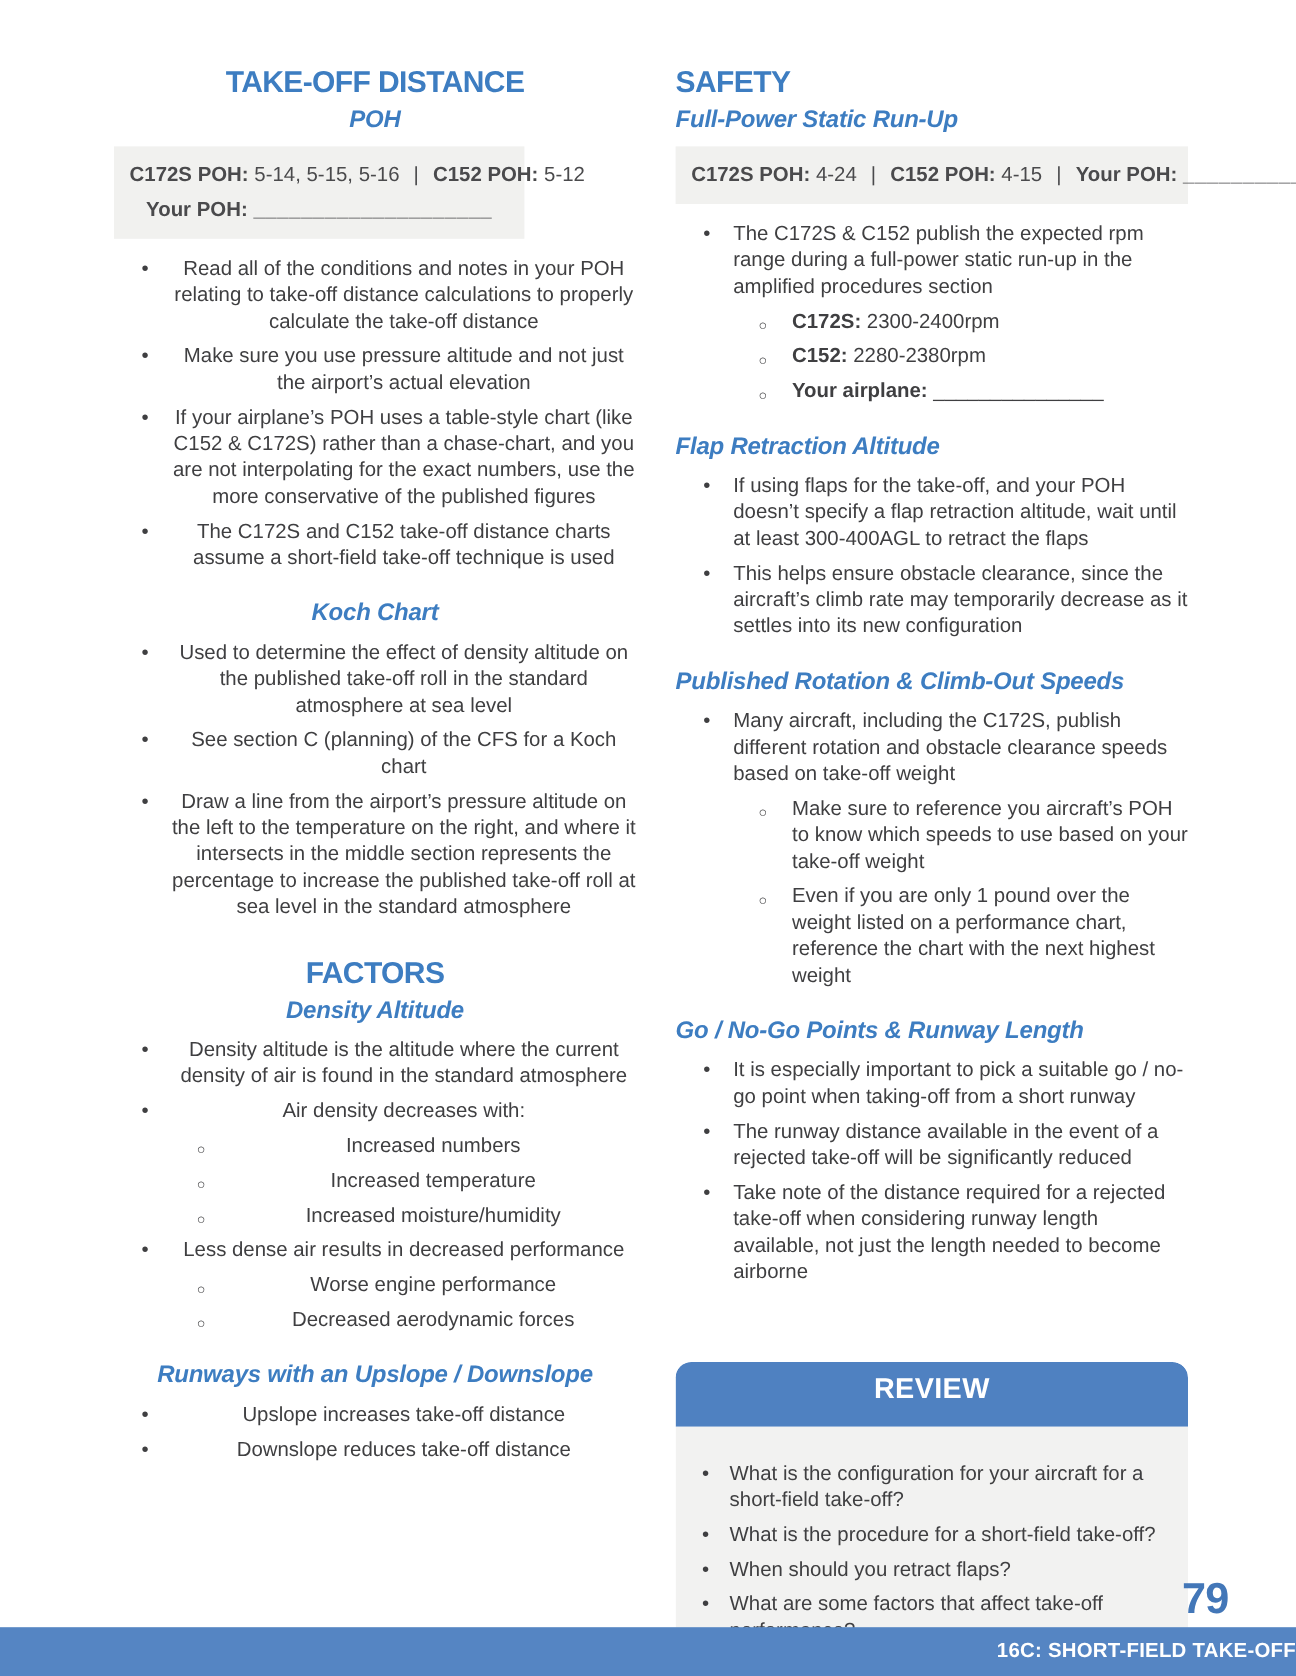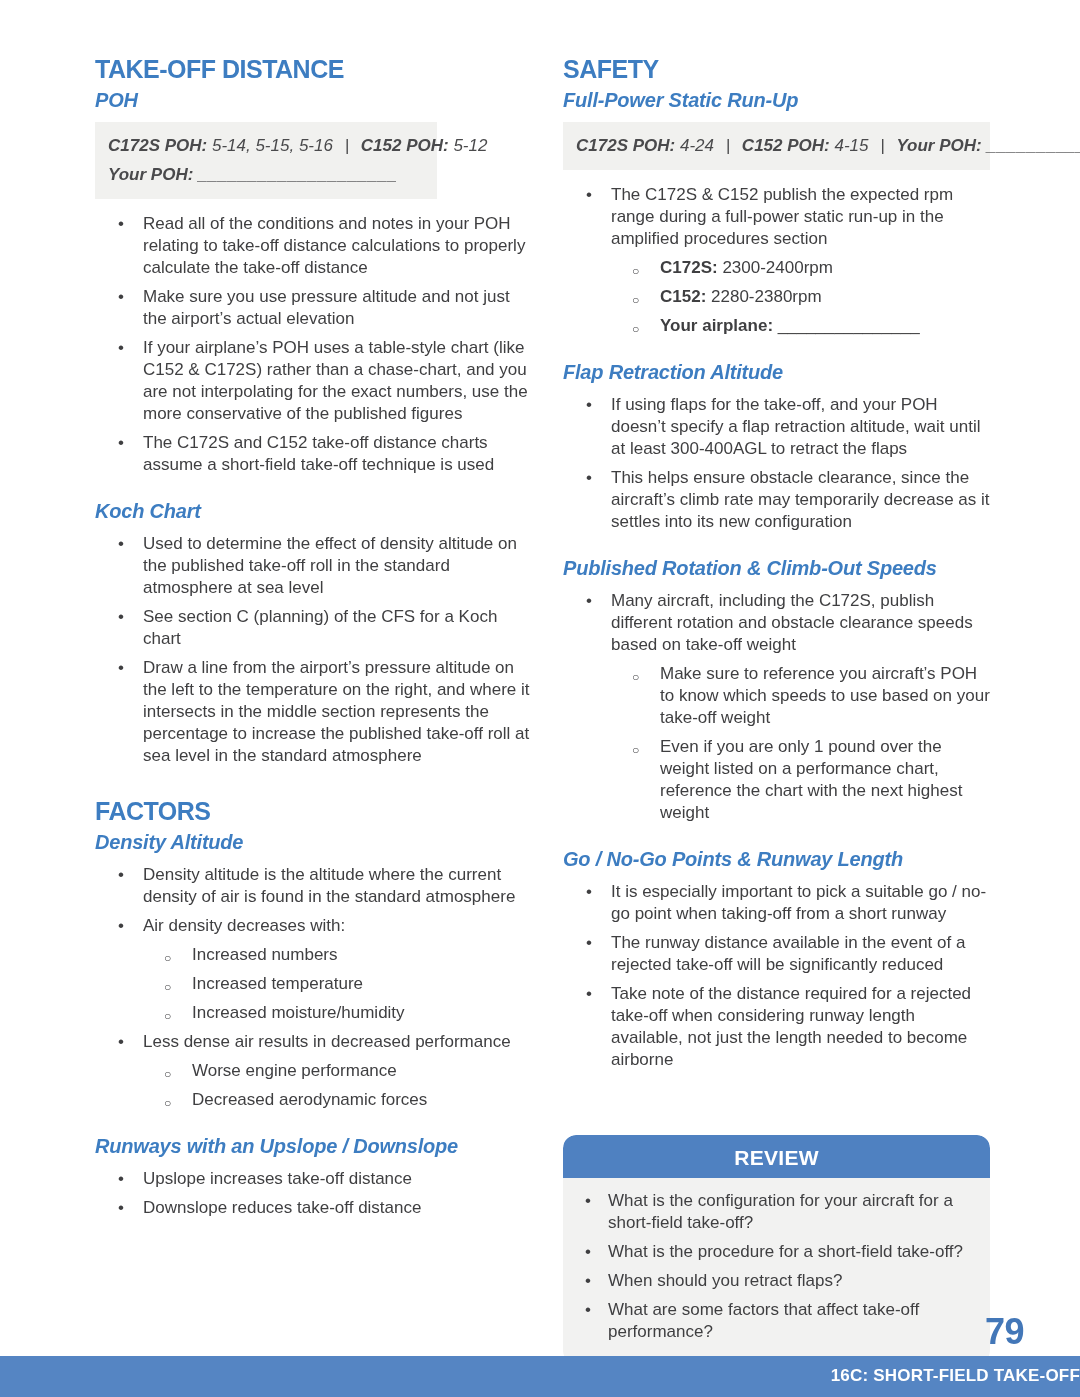--- a/index.html
+++ b/index.html
@@ -10,37 +10,37 @@
     --review-gray:#f2f2f1;
     --body-text:#3f3f41;
   }
   *{box-sizing:border-box;}
   html,body{margin:0;padding:0;background:#ffffff;}
   .page{
     position:relative;width:1080px;height:1397px;overflow:hidden;background:#fff;
     font-family:"Liberation Sans",sans-serif;color:var(--body-text);
   }
   .col{position:absolute;top:55px;}
-  .col.left{left:95px;width:435px;}
+  .col.left{left:95px;width:435px;text-align:center;}
   .col.right{left:563px;width:427px;}
 
   h1{
     font-size:25px;line-height:1.12;font-weight:bold;color:var(--heading-blue);
     margin:0 0 6px 0;letter-spacing:-0.5px;
   }
   h1.mt{margin-top:30px;}
   h2{
     font-size:20px;line-height:1.15;font-style:italic;font-weight:bold;
     color:var(--heading-blue);margin:24px 0 10px 0;letter-spacing:-0.2px;
   }
   h1 + h2{margin-top:2px;}
 
   .poh-box{
     background:var(--box-gray);padding:8px 13px;margin:2px 0 14px 0;
-    font-size:17px;font-style:italic;color:#4a4a4c;
+    font-size:17px;color:#4a4a4c;
   }
   .poh-box.narrow{width:342px;}
   .poh-line{margin:3px 0;line-height:26px;white-space:nowrap;}
   .poh-line b{font-weight:bold;}
   .poh-line .sep{margin:0 7px;}
   .blank{font-weight:bold;letter-spacing:0.5px;}
 
   ul.bullets{list-style:none;margin:0 0 18px 0;padding:0;font-size:17px;}
   ul.bullets li{
     position:relative;padding-left:48px;margin-bottom:7px;line-height:22px;
@@ -52,26 +52,26 @@
   ul.bullets li.sub::before{
     content:"\25CB";left:69px;top:3px;font-size:12px;font-weight:bold;
   }
   ul.bullets li b{font-weight:bold;}
 
   .review{
     margin-top:64px;border-radius:13px;overflow:hidden;
   }
   .review-header{
     background:var(--review-blue);color:#ffffff;text-align:center;
-    font-size:21px;font-weight:bold;letter-spacing:0.3px;
-    height:43px;line-height:45px;border-radius:13px 13px 0 0;
+    font-size:24px;font-weight:bold;letter-spacing:0.3px;
+    height:54px;line-height:45px;border-radius:13px 13px 0 0;
   }
   .review-body{
     background:var(--review-gray);border-radius:0 0 13px 13px;
-    padding:12px 12px 14px 0;
+    padding:28px 12px 14px 0;
   }
   .review-body ul.bullets{margin-bottom:0;}
   .review-body ul.bullets li{padding-left:45px;}
   .review-body ul.bullets li::before{left:22px;}
 
   .page-num{
     position:absolute;right:56px;bottom:44px;
     font-size:36px;font-weight:bold;color:#4377b8;letter-spacing:-0.5px;
   }
   .footer-bar{

